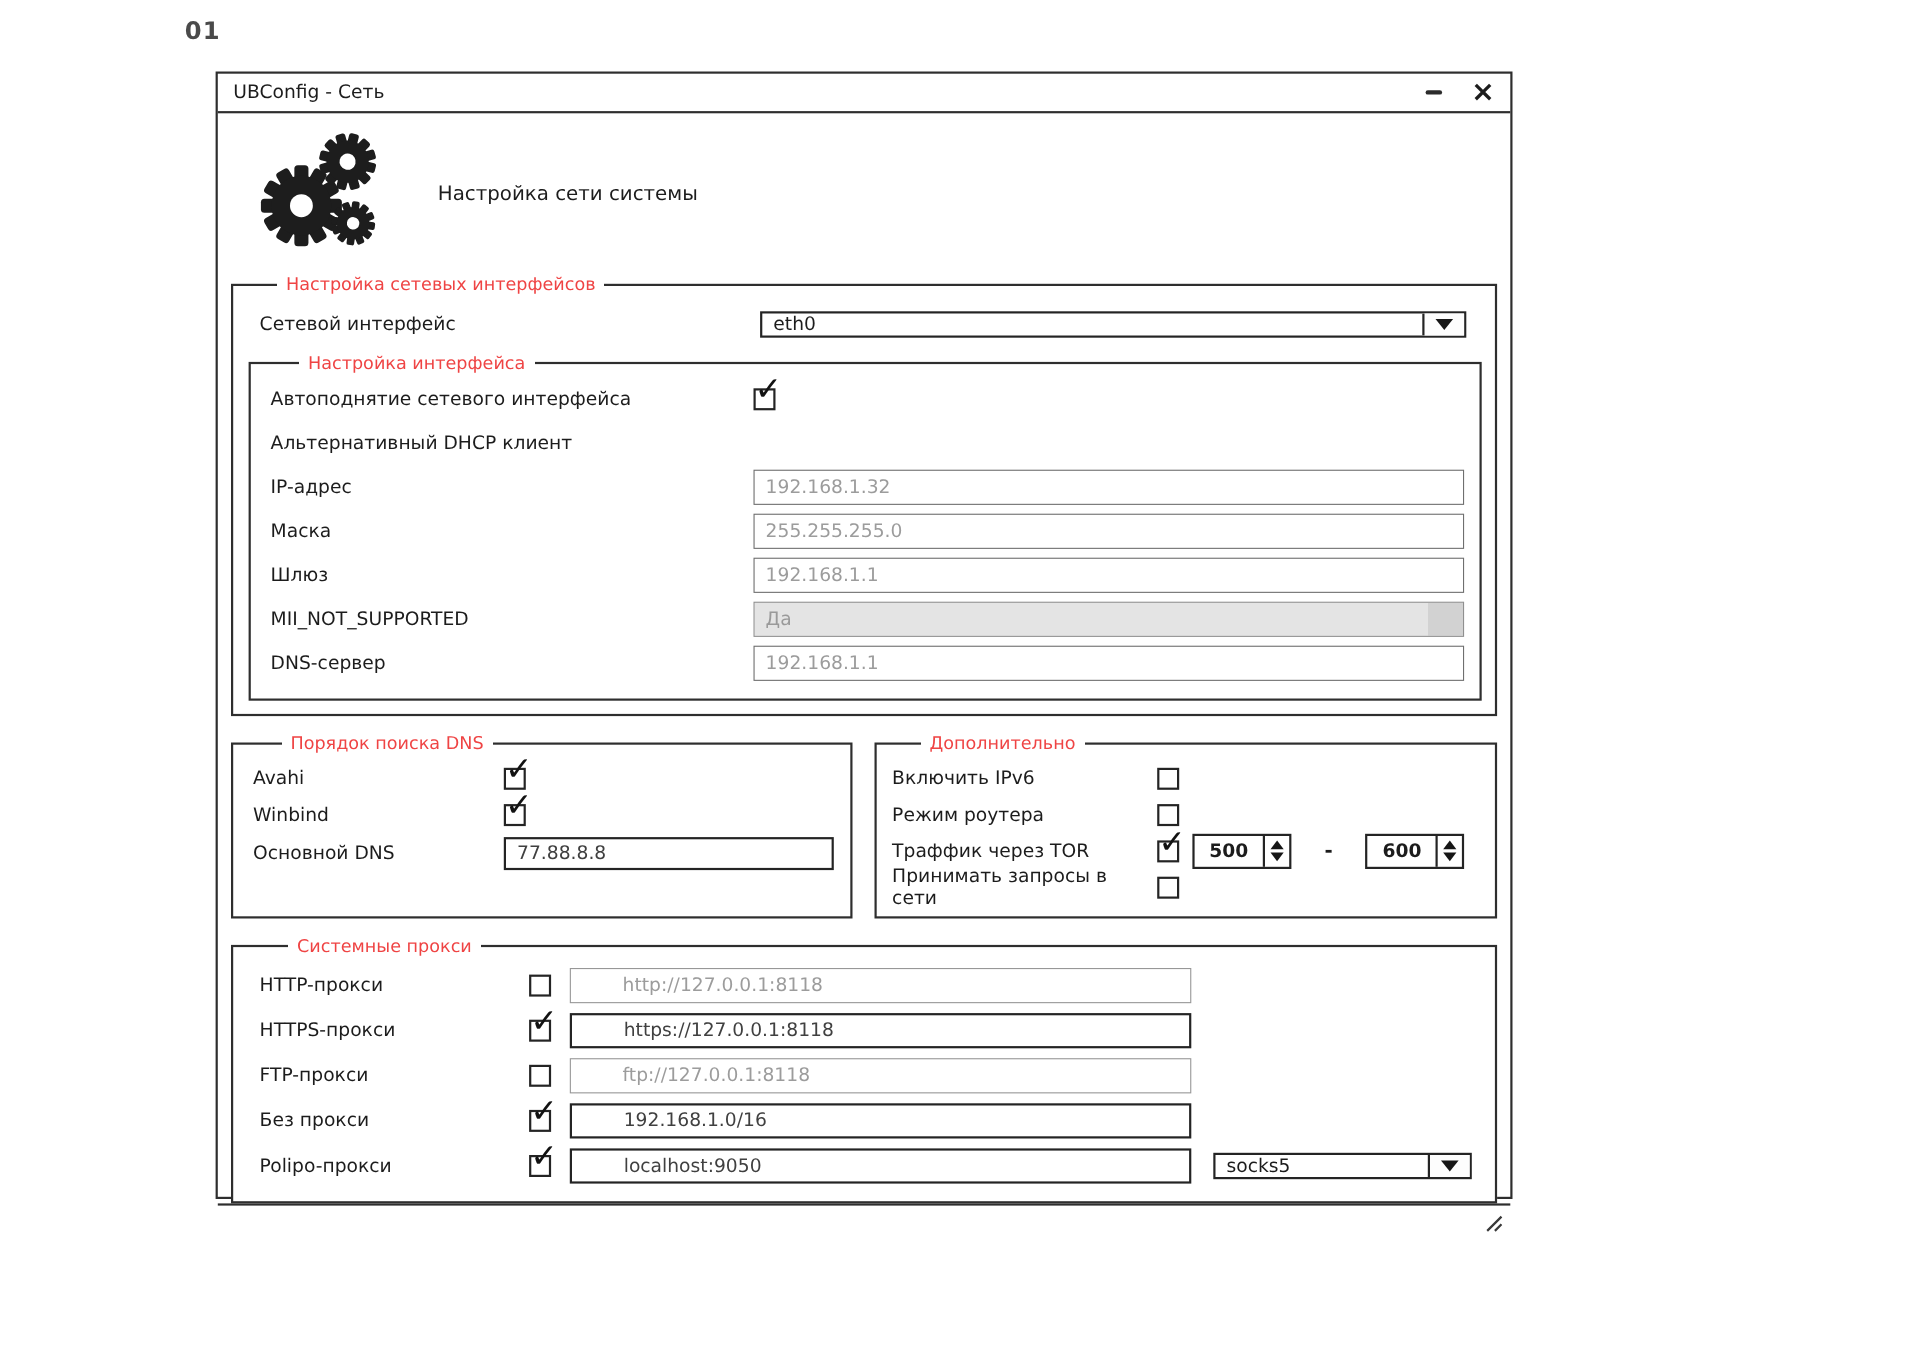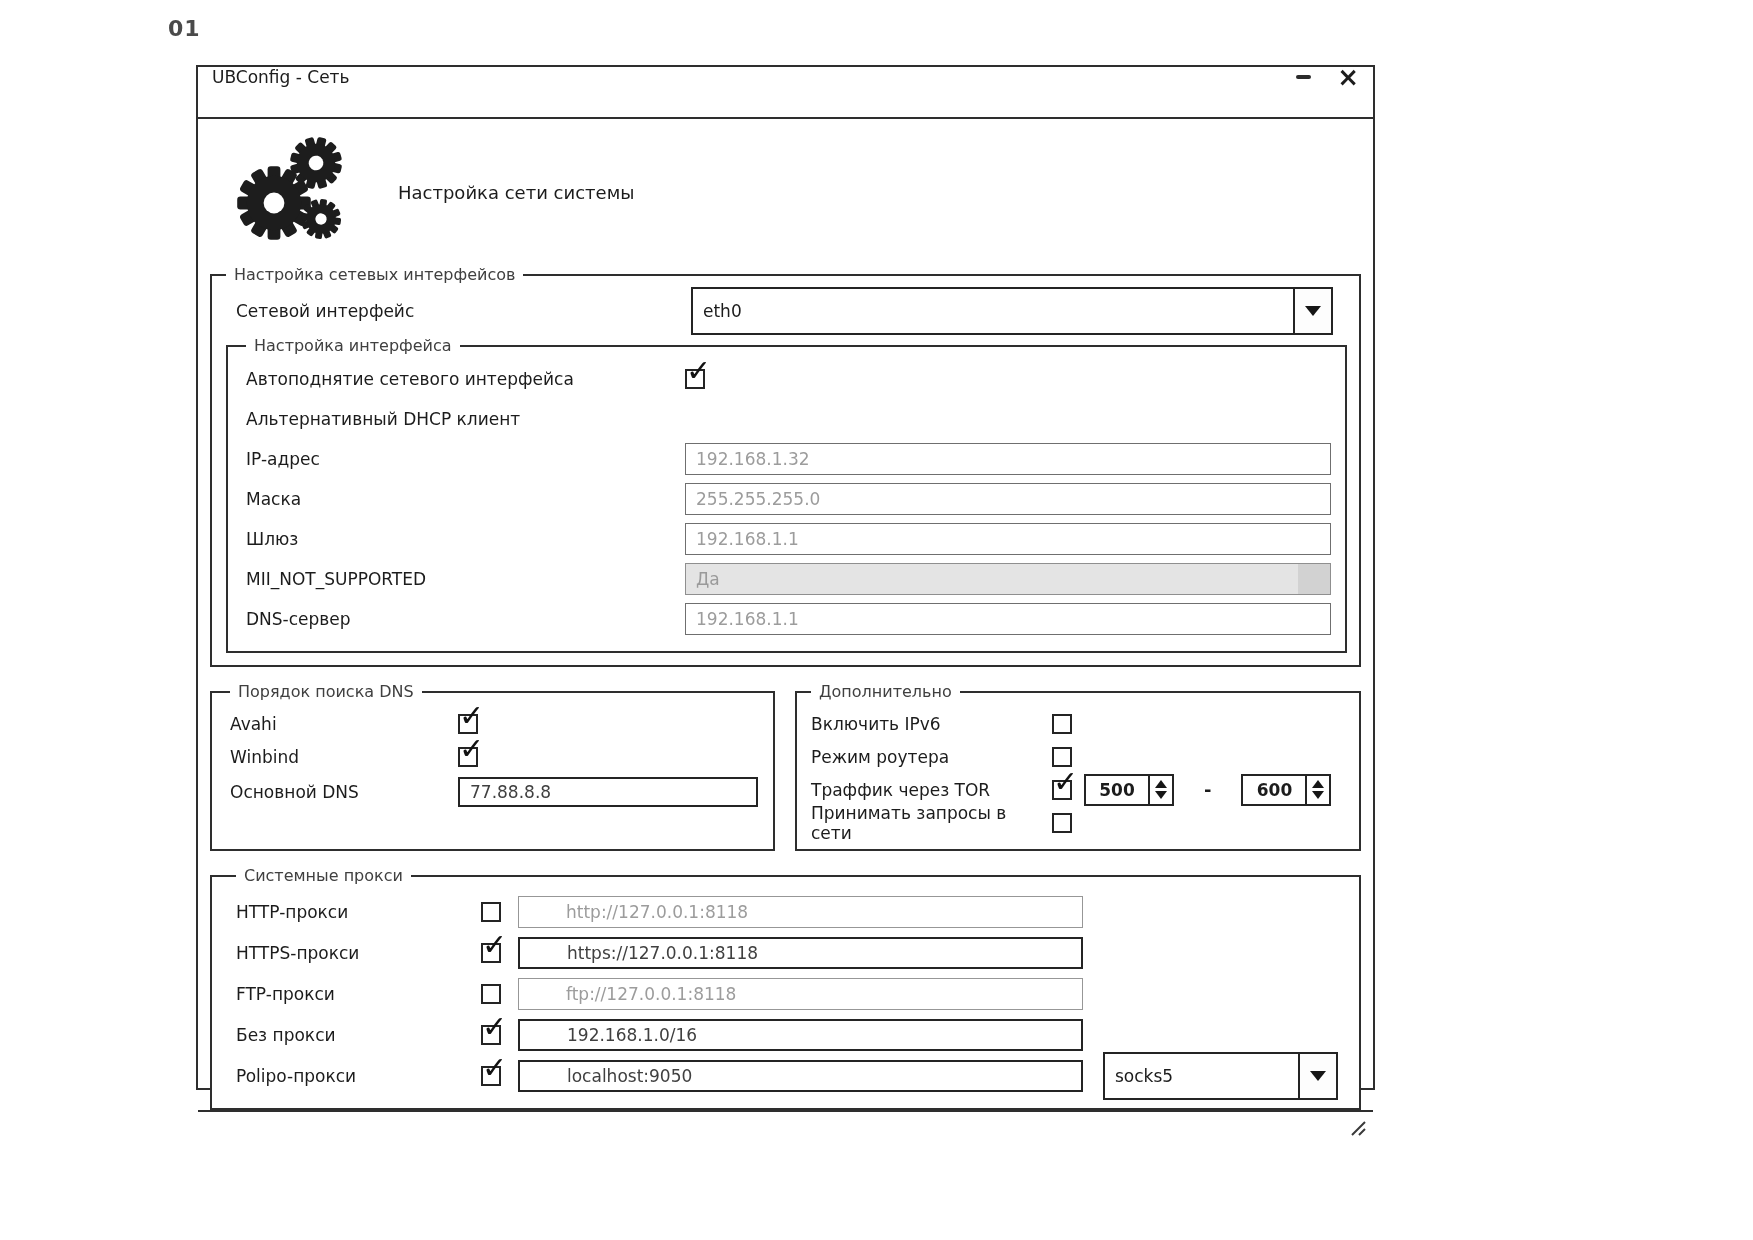--- a/index.html
+++ b/index.html
@@ -12,54 +12,54 @@
   .figure-label {
     position:absolute; left:168px; top:16px;
     font-size:22px; font-weight:bold; color:#4a4a4a; letter-spacing:1px;
   }
   
   .window {
     position:absolute; left:196px; top:65px; width:1179px; height:1025px;
     border:2px solid #2e2e2e; background:#fff; display:flex; flex-direction:column;
   }
   .titlebar {
-    height:52px; flex:none; border-bottom:2px solid #2e2e2e;
-    display:flex; align-items:flex-start; padding:0 14px;
+    height:36px; flex:none; border-bottom:2px solid #2e2e2e;
+    display:flex; align-items:center; padding:0 14px;
   }
   .title { font-size:17px; color:#1c1c1c; }
   .win-controls { margin-left:auto; display:flex; align-items:center; gap:26px; }
   .min-btn { display:flex; align-items:center; height:20px; cursor:pointer; }
   .min-glyph { display:block; width:15px; height:4px; background:#2b2b2b; border-radius:2px; }
   .close-btn { font-size:26px; font-weight:bold; line-height:20px; color:#1c1c1c; cursor:pointer; }
 
   .content { flex:1; padding:0 12px; display:flex; flex-direction:column; }
 
   
   .header { height:146px; flex:none; display:flex; align-items:center; }
   .gears { width:112px; height:110px; margin-left:26px; flex:none; }
   .header-title { margin-left:50px; font-size:18px; }
 
   
   fieldset.group { border:2px solid #2e2e2e; background:#fff; }
-  legend { font-size:16px; padding:0 8px; margin-left:0; color:#404040; white-space:nowrap; }
+  legend { font-size:16px; padding:0 8px; margin-left:26px; color:#ef4444; white-space:nowrap; }
 
   .fs-net { flex:none; padding:4px 26px 12px 14px; margin-bottom:15px; }
   .row { display:flex; align-items:center; }
   .r-main { height:46px; }
   .r-main .lbl { margin-left:10px; }
   .lbl { font-size:17px; color:#1c1c1c; flex:none; }
   .lbl-main { width:455px; }
 
   .fs-iface { margin:2px -14px 0 0; padding:4px 14px 12px 18px; }
   .fs-iface .row { height:40px; }
   .lbl-iface { width:439px; }
 
   
   .dropdown {
-    flex:1; height:48px; border:2px solid #242424; background:#fff;
+    flex:1; height:24px; border:2px solid #242424; background:#fff;
     display:flex; align-items:stretch; cursor:pointer;gap:40px;
   }
   .dd-value { flex:1; display:flex; align-items:center; padding:0 10px; font-size:17px; }
   .dd-btn { width:38px; flex:none; border-left:2px solid #242424; display:flex; align-items:center; justify-content:center; background:#fdfdfd; }
   .tri-down { width:0; height:0; border-left:8px solid transparent; border-right:8px solid transparent; border-top:10px solid #161616; }
 
   
   .txt {
     flex:1; height:32px; border:1.5px solid #6f6f6f; background:#fff;
     padding:0 10px; font-size:17px; font-family:inherit; color:#404040;

